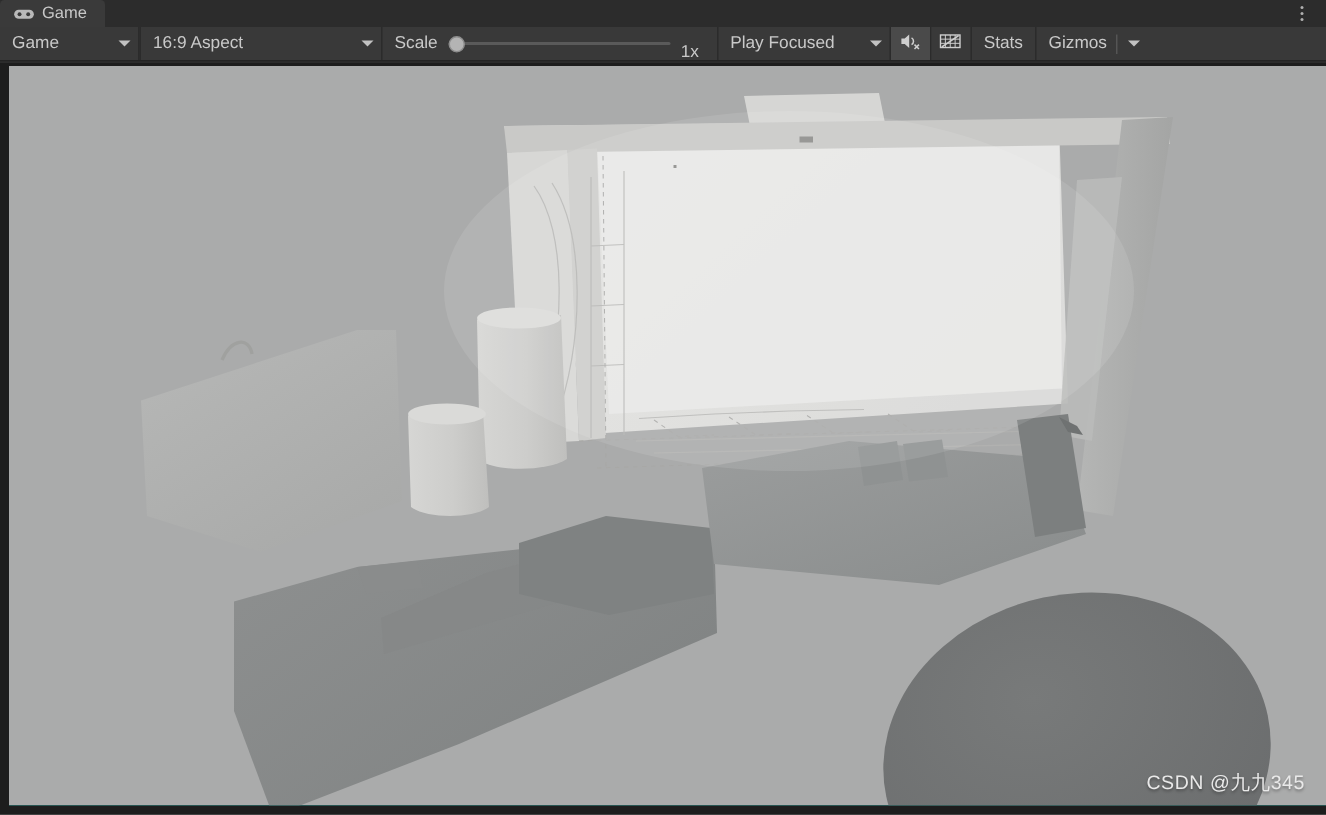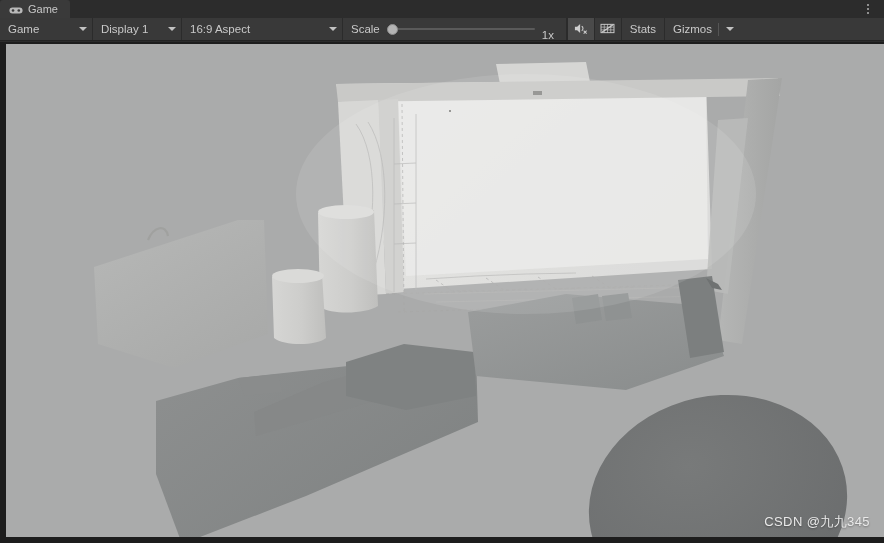--- a/index.html
+++ b/index.html
@@ -124,42 +124,42 @@
 </div>
 
 <div id="toolbar">
 
   <div class="dd" id="dd-game">
     <span class="lbl">Game</span>
     <span class="caret"></span>
   </div>
   <div class="tb-sep"></div>
 
-  <div class="dd" id="dd-display">
-    <span class="lbl">Display 1</span>
-    <span class="caret"></span>
-  </div>
   <div class="tb-sep"></div>
 
   <div class="dd" id="dd-aspect">
     <span class="lbl">16:9 Aspect</span>
     <span class="caret"></span>
   </div>
   <div class="tb-sep"></div>
 
   <div id="scalegrp">
     <span class="lbl">Scale</span>
     <span class="slider">
       <span class="track"></span>
       <span class="knob" style="left: 0%;"></span>
     </span>
     <span id="scaleval">1x</span>
   </div>
   <div class="tb-sep"></div>
 
+  <div class="dd" id="dd-playmode">
+    <span class="lbl">Play Focused</span>
+    <span class="caret"></span>
+  </div>
   <div class="tb-sep"></div>
 
   <div class="tb-btn" id="btn-mute">
     <span>
       <svg viewBox="0 0 16 14" width="15" height="13">
         <path d="M2 5h2.4L7.6 2.2v9.6L4.4 9H2z" fill="#cfcfcf"></path>
         <path d="M9.3 4.6c.9.5 1.4 1.4 1.4 2.4s-.5 1.9-1.4 2.4" fill="none" stroke="#cfcfcf" stroke-width="1.1"></path>
         <path d="M11.4 9.4l3.2 3.2M14.6 9.4l-3.2 3.2" stroke="#cfcfcf" stroke-width="1.1"></path>
       </svg>
     </span>

